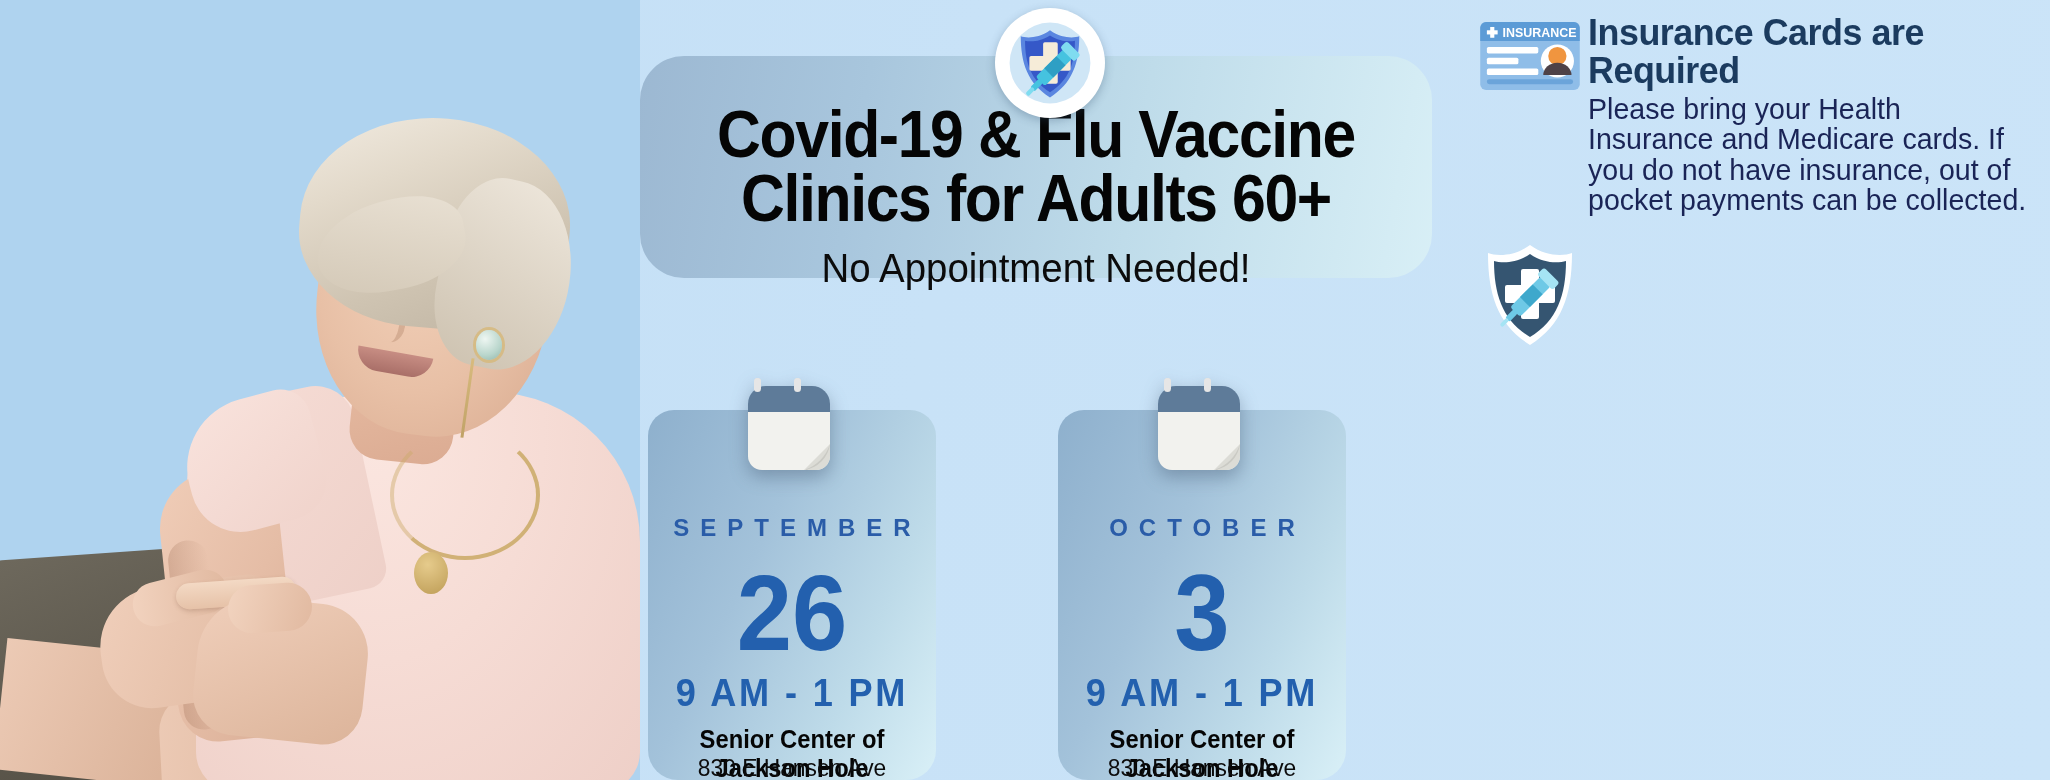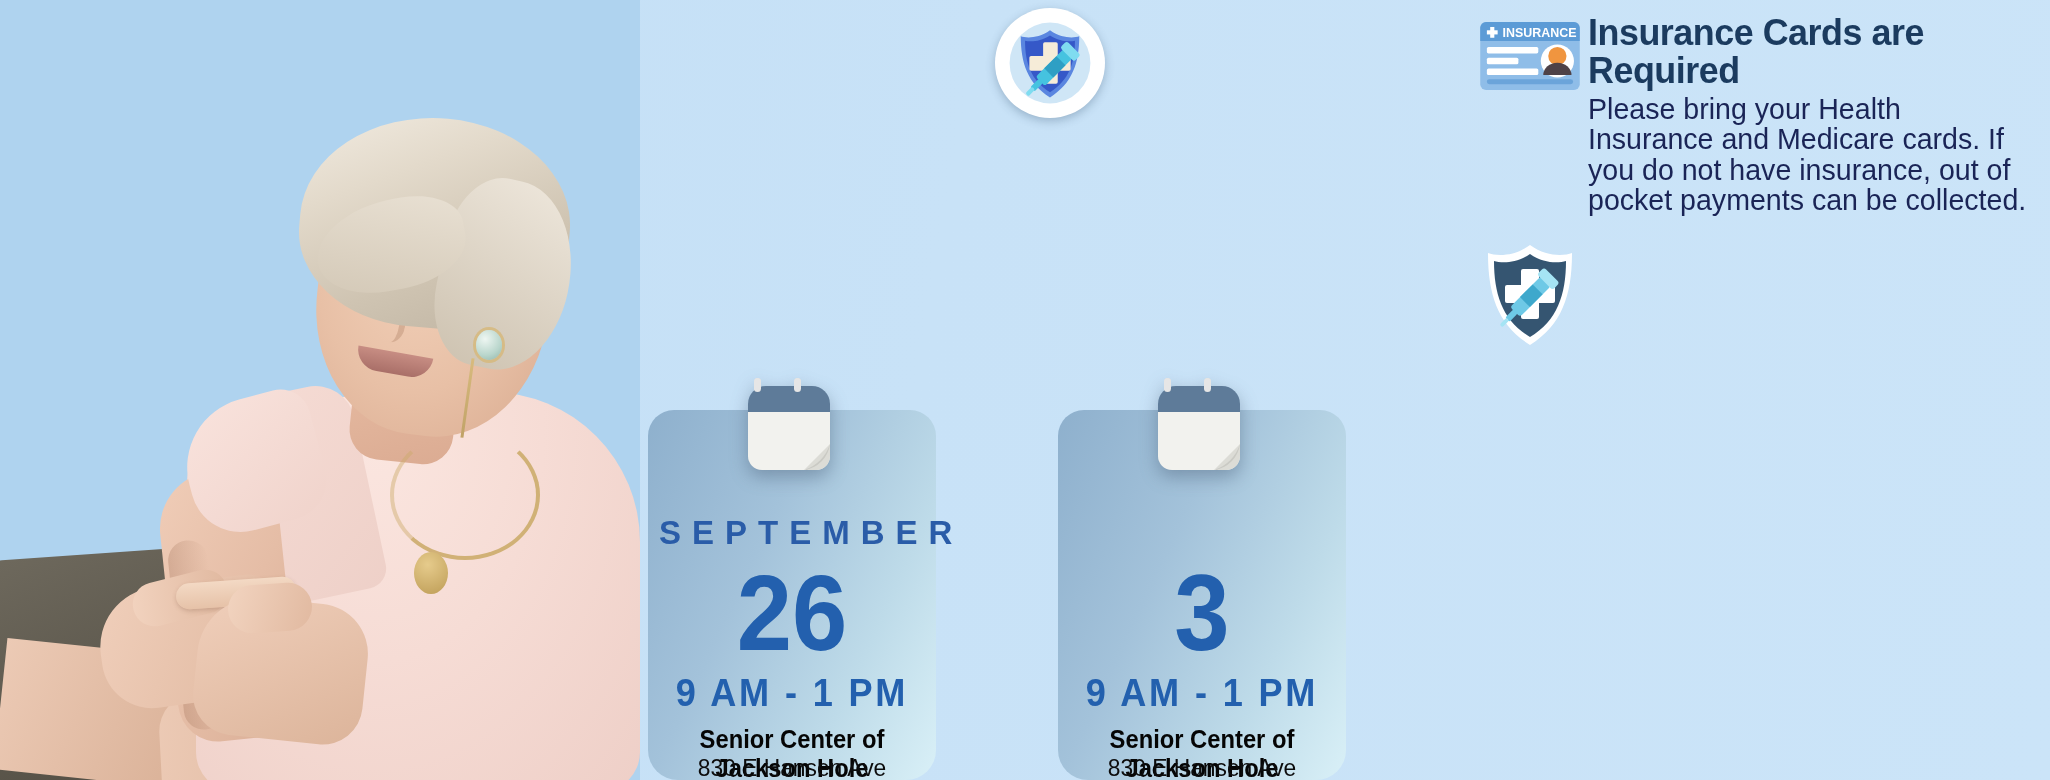--- a/index.html
+++ b/index.html
@@ -227,21 +227,21 @@
   .dcard {
     position:absolute; top:410px; width:288px; height:370px;
     border-radius:26px 26px 30px 30px;
     background:linear-gradient(115deg,#8eb0cd 0%,#a3c2da 38%,#bedbe9 72%,#d9f0f7 100%);
   }
   #card-sep { left:648px; }
   #card-oct { left:1058px; }
 
   .dcard .month {
     position:absolute; top:104px; left:0; right:0;
-    text-align:center; font-size:33px; font-weight:700;
+    text-align:center; font-size:24px; font-weight:700;
     letter-spacing:11px; color:#2a5ca8;
     text-indent:11px;
   }
   .dcard .daynum {
     position:absolute; top:146px; left:0; right:0;
     text-align:center; font-size:108px; font-weight:700;
     color:#2360ae; line-height:1.05;
     transform:scaleX(.92); transform-origin:center;
   }
   .dcard .time {
@@ -332,20 +332,27 @@
       <g transform="rotate(-45 56 52)">
         <rect x="30" y="46" width="46" height="15" rx="3" fill="#45c3e0"></rect>
         <rect x="44" y="46" width="20" height="15" fill="#2e9fc4"></rect>
         <rect x="74" y="42" width="11" height="23" rx="3" fill="#7fdcf0"></rect>
         <rect x="17" y="50" width="14" height="7" rx="2" fill="#45c3e0"></rect>
         <rect x="8" y="51" width="11" height="5" rx="2" fill="#7fdcf0"></rect>
       </g>
     </svg>
   </div>
 
+  <div id="banner">
+    <h1>
+      <span>Covid-19 &amp; Flu Vaccine</span><br>
+      <span>Clinics for Adults 60+</span>
+    </h1>
+    <div class="sub">No Appointment Needed!</div>
+  </div>
 
   <div class="dcard" id="card-sep">
     <svg class="calicon" viewBox="0 0 100 102">
       <rect x="12" y="4" width="7" height="22" rx="3.5" fill="#d9d9d9"></rect>
       <rect x="13.4" y="5.4" width="4.2" height="19" rx="2.1" fill="#a9a9a9"></rect>
       <rect x="52" y="4" width="7" height="22" rx="3.5" fill="#d9d9d9"></rect>
       <rect x="53.4" y="5.4" width="4.2" height="19" rx="2.1" fill="#a9a9a9"></rect>
       <path d="M6 30 a18 18 0 0 1 18-18 h46 a18 18 0 0 1 18 18 v8 H6 Z" fill="#5e7b99"></path>
       <path d="M6 38 h82 v44 a14 14 0 0 1 -14 14 H20 a14 14 0 0 1 -14 -14 Z" fill="#f2f2ee"></path>
       <path d="M88 70 v12 a14 14 0 0 1 -14 14 H62 Z" fill="#dcdcd6"></path>
@@ -366,20 +373,21 @@
       <rect x="13.4" y="5.4" width="4.2" height="19" rx="2.1" fill="#a9a9a9"></rect>
       <rect x="52" y="4" width="7" height="22" rx="3.5" fill="#d9d9d9"></rect>
       <rect x="53.4" y="5.4" width="4.2" height="19" rx="2.1" fill="#a9a9a9"></rect>
       <path d="M6 30 a18 18 0 0 1 18-18 h46 a18 18 0 0 1 18 18 v8 H6 Z" fill="#5e7b99"></path>
       <path d="M6 38 h82 v44 a14 14 0 0 1 -14 14 H20 a14 14 0 0 1 -14 -14 Z" fill="#f2f2ee"></path>
       <path d="M88 70 v12 a14 14 0 0 1 -14 14 H62 Z" fill="#dcdcd6"></path>
       <path d="M62 96 a30 30 0 0 0 26 -26 a40 40 0 0 1 -26 26 Z" fill="#cacac4"></path>
       <rect x="12" y="4" width="7" height="14" rx="3.5" fill="#e6e6e6"></rect>
       <rect x="52" y="4" width="7" height="14" rx="3.5" fill="#e6e6e6"></rect>
     </svg>
+    <div class="month">OCTOBER</div>
     <div class="daynum">3</div>
     <div class="time">9 AM - 1 PM</div>
     <div class="venue">Senior Center of Jackson Hole</div>
     <div class="addr">830 E Hansen Ave</div>
   </div>
 
   <div id="info">
 
     <div class="block">
       <div class="bicon">

